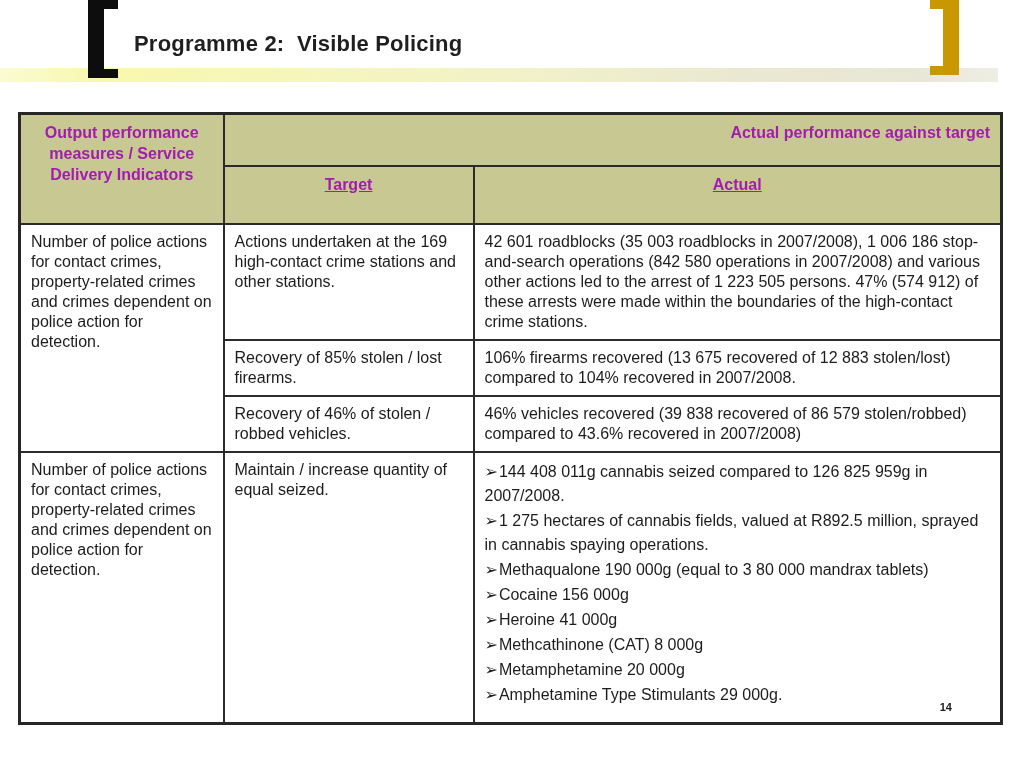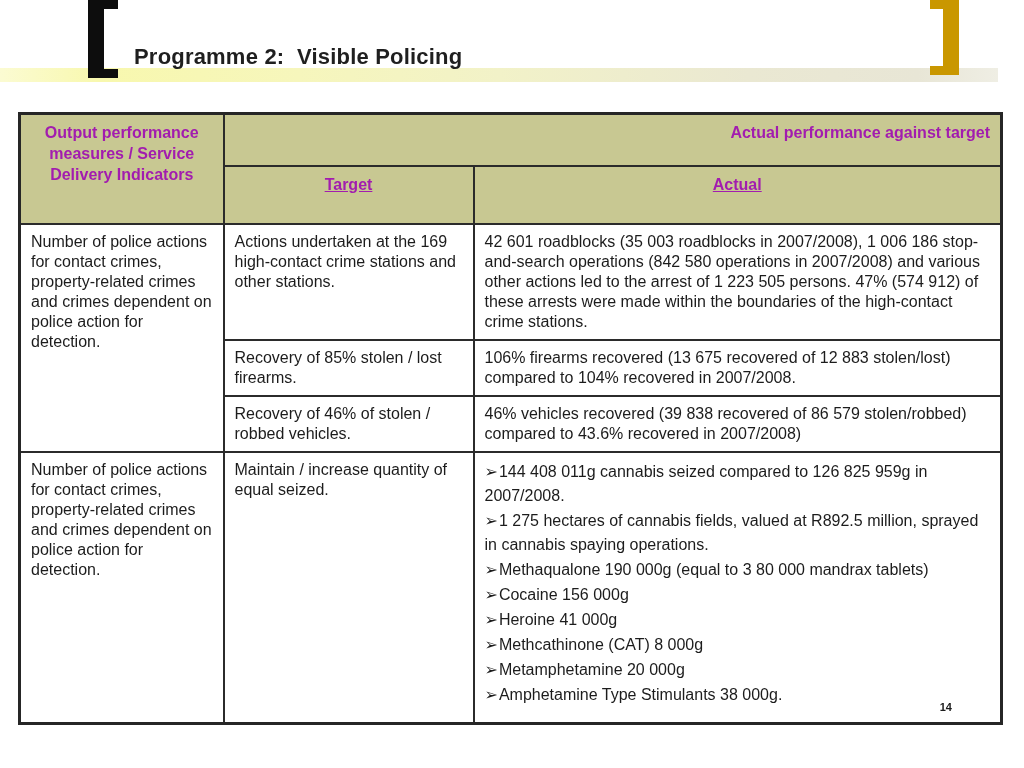--- a/index.html
+++ b/index.html
@@ -24,21 +24,21 @@
     border-bottom:9px solid #0d0d0d;
   }
   .bracket-right{
     position:absolute;left:930px;top:0;z-index:2;
     width:13px;height:57px;
     border-right:16px solid #C99700;
     border-top:9px solid #C99700;
     border-bottom:9px solid #C99700;
   }
   .slide-title{
-    position:absolute;left:134px;top:44px;z-index:3;
+    position:absolute;left:134px;top:31px;z-index:3;
     font-size:22px;font-weight:bold;color:#1f1f1f;
     letter-spacing:0.2px;white-space:pre-wrap;
   }
   
   .tbl-wrap{position:absolute;left:18px;top:112px;width:982px;z-index:1;}
   table.perf{
     border-collapse:collapse;table-layout:fixed;width:982px;
     font-size:16px;
   }
   table.perf td,table.perf th{
@@ -117,20 +117,20 @@
         <td>Maintain / increase quantity of equal seized.</td>
         <td>
           <ul class="bullets">
             <li><span class="bullet-marker">➢</span><span>144 408 011g cannabis seized compared to 126 825 959g in 2007/2008.</span></li>
             <li><span class="bullet-marker">➢</span><span>1 275 hectares of cannabis fields, valued at R892.5 million, sprayed in cannabis spaying operations.</span></li>
             <li><span class="bullet-marker">➢</span><span>Methaqualone 190 000g (equal to 3 80 000 mandrax tablets)</span></li>
             <li><span class="bullet-marker">➢</span><span>Cocaine 156 000g</span></li>
             <li><span class="bullet-marker">➢</span><span>Heroine 41 000g</span></li>
             <li><span class="bullet-marker">➢</span><span>Methcathinone (CAT) 8 000g</span></li>
             <li><span class="bullet-marker">➢</span><span>Metamphetamine 20 000g</span></li>
-            <li><span class="bullet-marker">➢</span><span>Amphetamine Type Stimulants 38 000g.</span></li>
+            <li><span class="bullet-marker">➢</span><span>Amphetamine Type Stimulants 29 000g.</span></li>
           </ul>
         </td>
       </tr>
     </tbody>
   </table>
   <div class="page-number">14</div>
 </div>
 
 </body></html>

